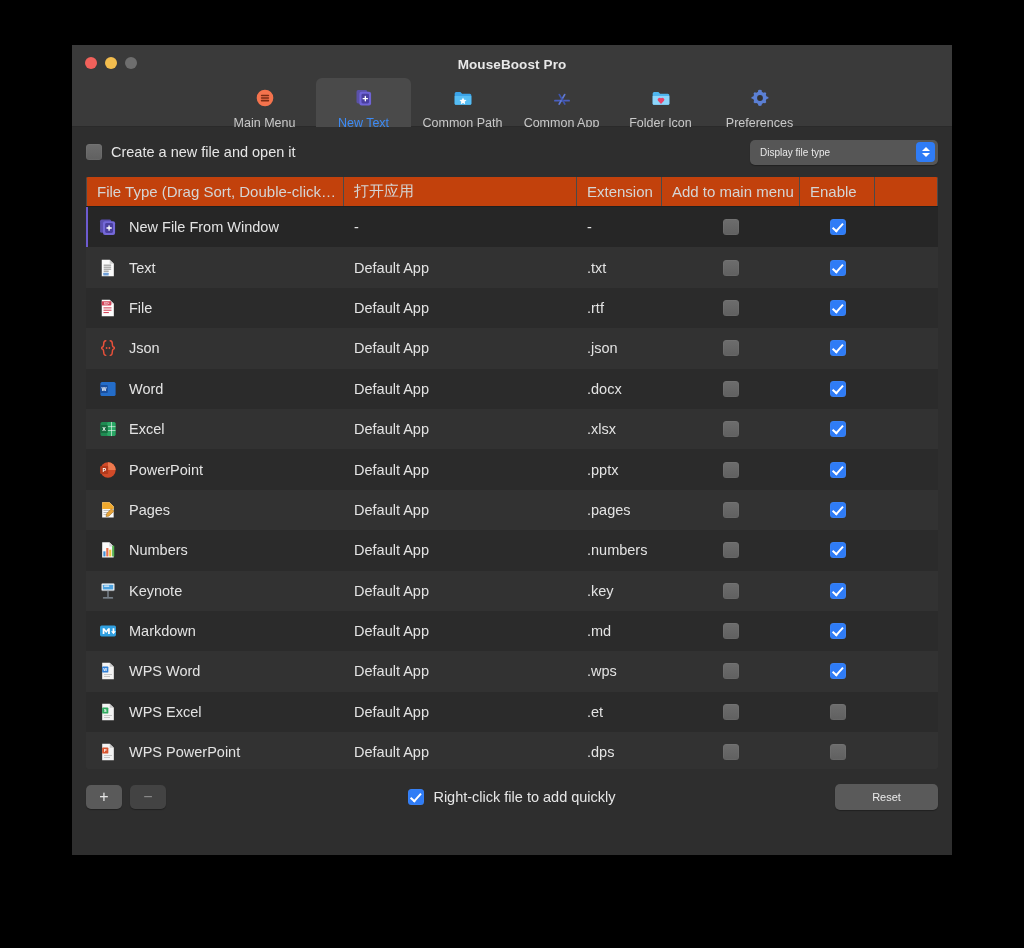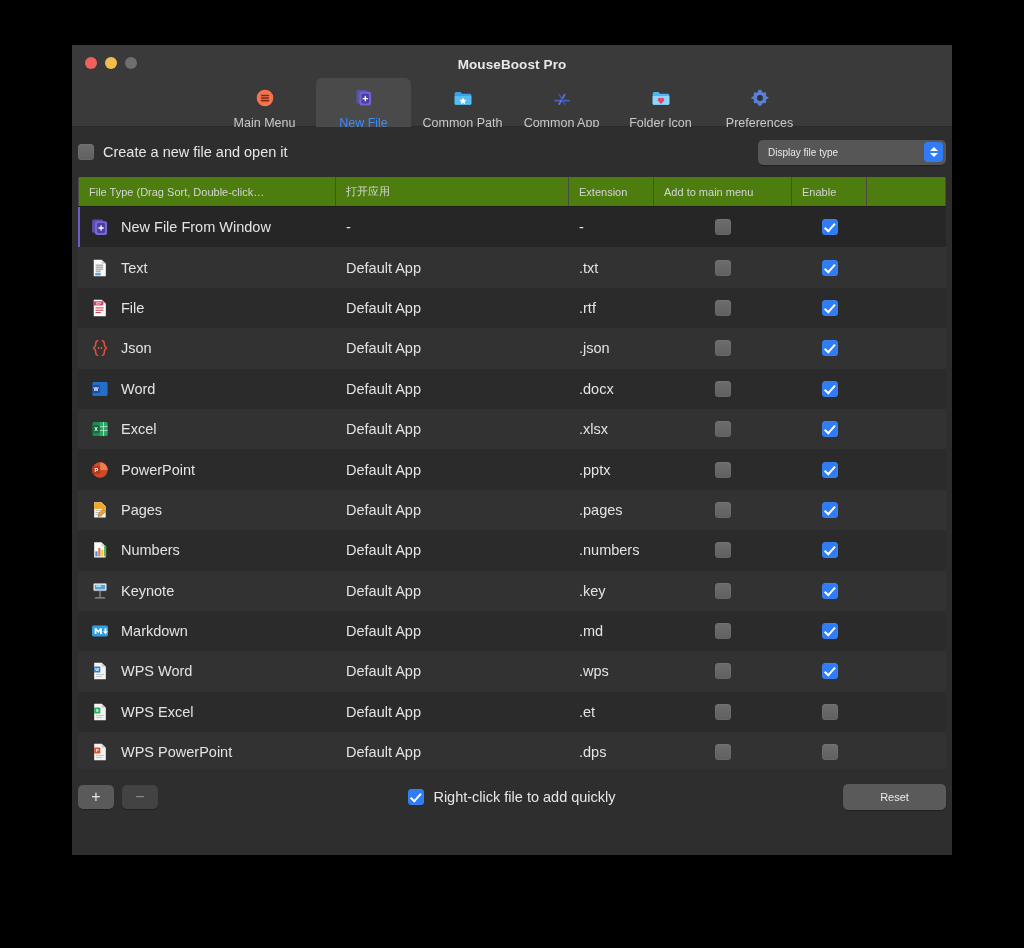--- a/index.html
+++ b/index.html
@@ -68,21 +68,21 @@
     color: #c9c9c9;
     white-space: nowrap;
   }
   .tb-item.active .tb-label { color: #3d8bf5; }
 
   
   #content {
     position: absolute;
     left: 0; right: 0; top: 82px; bottom: 0;
     background: #2e2e2e;
-    padding: 0 6px;
+    padding: 0 14px;
   }
 
   
   #options-row {
     height: 50px;
     display: flex; align-items: center;
     justify-content: space-between;
   }
   .chk-line { display: flex; align-items: center; gap: 9px; }
   .chk-line-label { font-size: 14.5px; color: #e6e6e6; }
@@ -137,23 +137,23 @@
     position: relative;
     height: 592px;
     background: #2b2b2b;
     border-radius: 2px;
     overflow: hidden;
   }
   #table-head {
     display: flex;
     height: 30px;
     align-items: center;
-    background: #4d7c0f;
+    background: #c2410c;
     border-bottom: 1px solid #1f1f1f;
-    font-size: 11px;
+    font-size: 15px;
     color: #d5d5d5;
   }
   #table-head .th {
     height: 100%;
     display: flex; align-items: center;
     padding-left: 10px;
     border-right: 1px solid #4a4a4a;
     overflow: hidden; white-space: nowrap;
     cursor: default;
   }
@@ -246,21 +246,21 @@
         <div class="tb-item active">
           <span class="tb-icon">
             <svg class="ficon" viewBox="0 0 24 24" width="27" height="27">
               <rect x="3" y="2.5" width="13" height="16" rx="2" fill="#5a51a8"></rect>
               <rect x="6.5" y="4.5" width="14" height="16.5" rx="2.5" fill="#6f63d6"></rect>
               <rect x="9" y="7" width="9" height="11.5" rx="1.6" fill="#4a3f9e"></rect>
               <rect x="12.8" y="9.4" width="1.6" height="6.7" rx="0.8" fill="#fff"></rect>
               <rect x="10.2" y="12" width="6.7" height="1.6" rx="0.8" fill="#fff"></rect>
             </svg>
           </span>
-          <span class="tb-label">New File</span>
+          <span class="tb-label">New Text</span>
         </div>
         <div class="tb-item">
           <span class="tb-icon">
             <svg class="ficon" viewBox="0 0 24 24" width="27" height="27">
               <path d="M2 6.5a1.8 1.8 0 011.8-1.8h5.1l2 2.2h9.3A1.8 1.8 0 0122 8.7v10a1.5 1.5 0 01-1.5 1.5h-17A1.5 1.5 0 012 18.7z" fill="#3aa3e8"></path>
               <path d="M2 9.6h20v9.1a1.5 1.5 0 01-1.5 1.5h-17A1.5 1.5 0 012 18.7z" fill="#56bdf4"></path>
               <path d="M12 11.4l1.3 2.7 2.9.4-2.1 2.1.5 2.9-2.6-1.4-2.6 1.4.5-2.9-2.1-2.1 2.9-.4z" fill="#fff"></path>
             </svg>
           </span>
           <span class="tb-label">Common Path</span>

